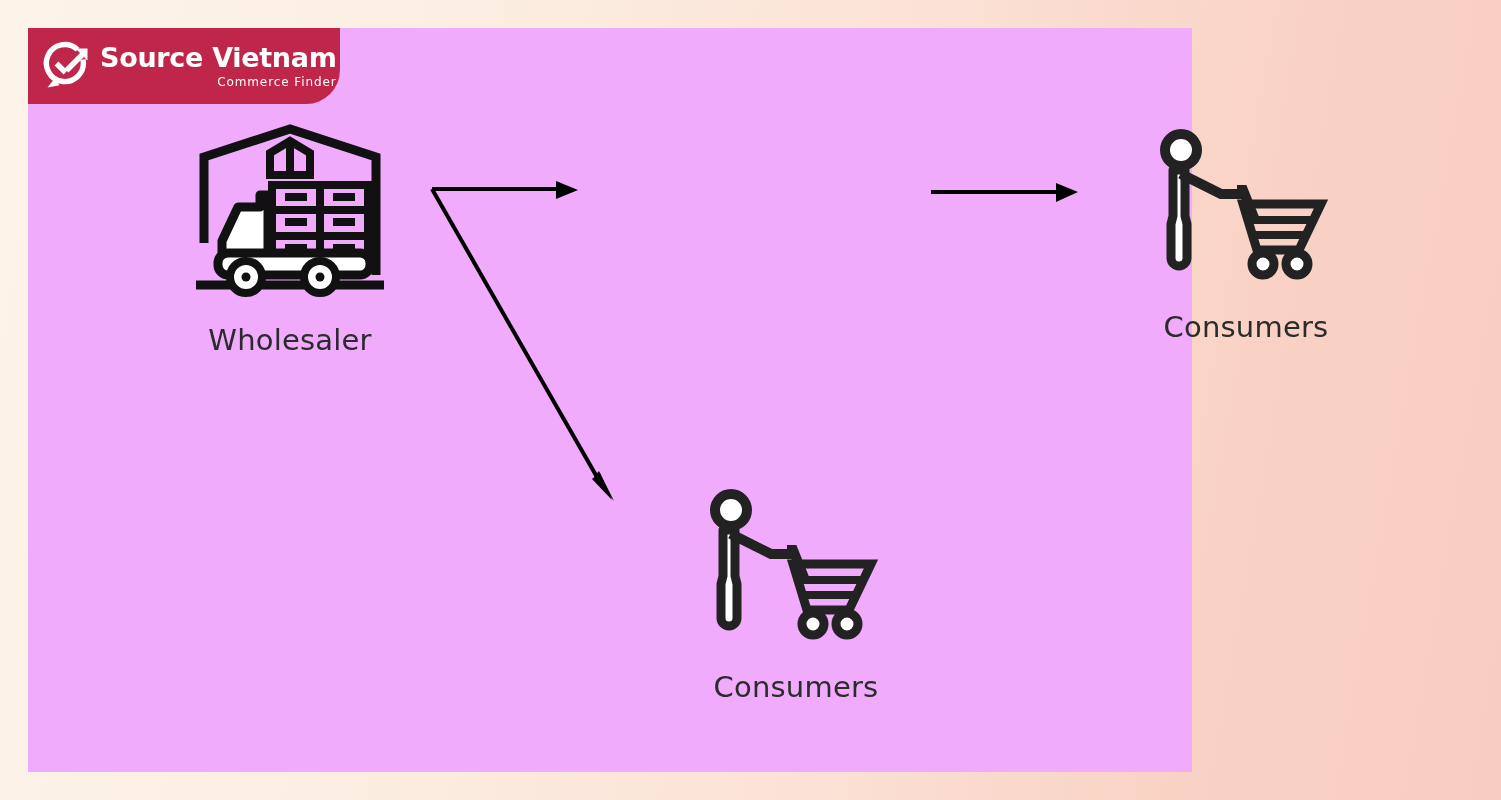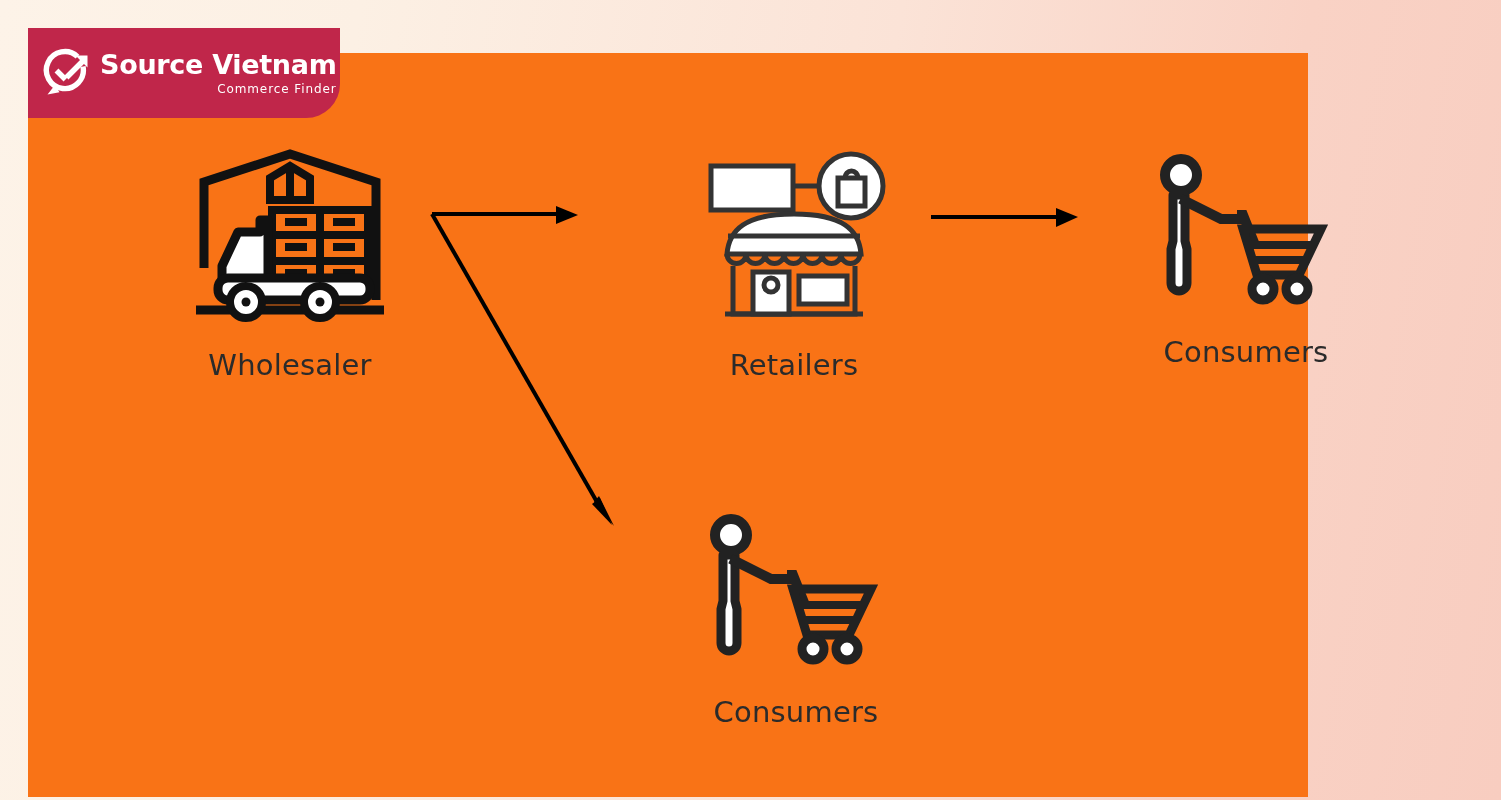--- a/index.html
+++ b/index.html
@@ -14,33 +14,32 @@
     font-family: "DejaVu Sans", "Liberation Sans", sans-serif;
     background: linear-gradient(100deg, #fdf3e8 0%, #fcf0e4 22%, #fbe3d7 55%, #f9d2c5 80%, #f8cdc0 100%);
     position: relative;
   }
 
   
   #diagram-card {
     position: absolute;
     left: 28px;
     top: 28px;
-    width: 1280px;
+    width: 1164px;
     height: 744px;
-    background: #f97316;
-    margin-top: 25px;
+    background: #f0abfc;
   }
 
   
   #brand-badge {
     position: absolute;
     left: 28px;
     top: 28px;
     width: 312px;
-    height: 90px;
+    height: 76px;
     background: #c0264a;
     border-bottom-right-radius: 34px;
     display: flex;
     align-items: center;
     padding-left: 14px;
     z-index: 5;
   }
 
   #brand-logo-icon {
     width: 52px;
@@ -165,49 +164,20 @@
 
         <circle cx="54" cy="154" r="16" stroke="#111111" stroke-width="8" fill="#ffffff"></circle>
         <circle cx="54" cy="154" r="4.5" fill="#111111"></circle>
         <circle cx="128" cy="154" r="16" stroke="#111111" stroke-width="8" fill="#ffffff"></circle>
         <circle cx="128" cy="154" r="4.5" fill="#111111"></circle>
       </svg>
     </span>
     <span class="node-label">Wholesaler</span>
   </div>
 
-  <div class="node" id="node-retailers">
-    <span class="node-icon">
-      <svg width="190" height="176" viewBox="0 0 190 176" fill="none">
-
-        <line x1="92" y1="38" x2="126" y2="38" stroke="#333333" stroke-width="5"></line>
-
-        <rect x="12" y="18" width="82" height="44" stroke="#333333" stroke-width="5" fill="#ffffff"></rect>
-
-        <circle cx="152" cy="38" r="32" stroke="#333333" stroke-width="5" fill="#ffffff"></circle>
-        <rect x="139" y="30" width="27" height="28" stroke="#333333" stroke-width="5" fill="#ffffff"></rect>
-        <path d="M146 30 a6.5 7 0 0 1 13 0" stroke="#333333" stroke-width="5" fill="none"></path>
-
-        <path d="M28 106 C30 82 46 66 95 66 C144 66 160 82 162 106 Z" stroke="#333333" stroke-width="5" fill="#ffffff"></path>
-        <line x1="29" y1="88" x2="161" y2="88" stroke="#333333" stroke-width="5"></line>
-
-        <path d="M28 106 a9.5 9.5 0 0 0 19 0 a9.5 9.5 0 0 0 19 0 a9.5 9.5 0 0 0 19 0
-                 a9.5 9.5 0 0 0 19 0 a9.5 9.5 0 0 0 19 0 a9.5 9.5 0 0 0 19 0 a9.5 9.5 0 0 0 19 0" stroke="#333333" stroke-width="5" fill="none"></path>
-
-        <path d="M34 118 L34 166 L156 166 L156 118" stroke="#333333" stroke-width="5" fill="none"></path>
-        <line x1="26" y1="166" x2="164" y2="166" stroke="#333333" stroke-width="5"></line>
-
-        <rect x="54" y="124" width="36" height="42" stroke="#333333" stroke-width="5" fill="#ffffff"></rect>
-        <circle cx="72" cy="137" r="7" stroke="#333333" stroke-width="5" fill="#ffffff"></circle>
-
-        <rect x="100" y="128" width="48" height="28" stroke="#333333" stroke-width="5" fill="#ffffff"></rect>
-      </svg>
-    </span>
-    <span class="node-label">Retailers</span>
-  </div>
 
   <div class="node" id="node-consumers-top">
     <span class="node-icon">
       <svg width="190" height="152" viewBox="0 0 190 152" fill="none">
 
         <circle cx="30" cy="22" r="16" stroke="#222222" stroke-width="10" fill="#ffffff"></circle>
 
         <path d="M22 42 L22 88 L20 96 L20 130 a8 8 0 0 0 16 0 L36 96 L34 88 L34 42 Z" stroke="#222222" stroke-width="9" fill="#ffffff" stroke-linejoin="round"></path>
 
         <path d="M34 48 L70 66 L86 66" stroke="#222222" stroke-width="10" fill="none" stroke-linecap="square" stroke-linejoin="miter"></path>

